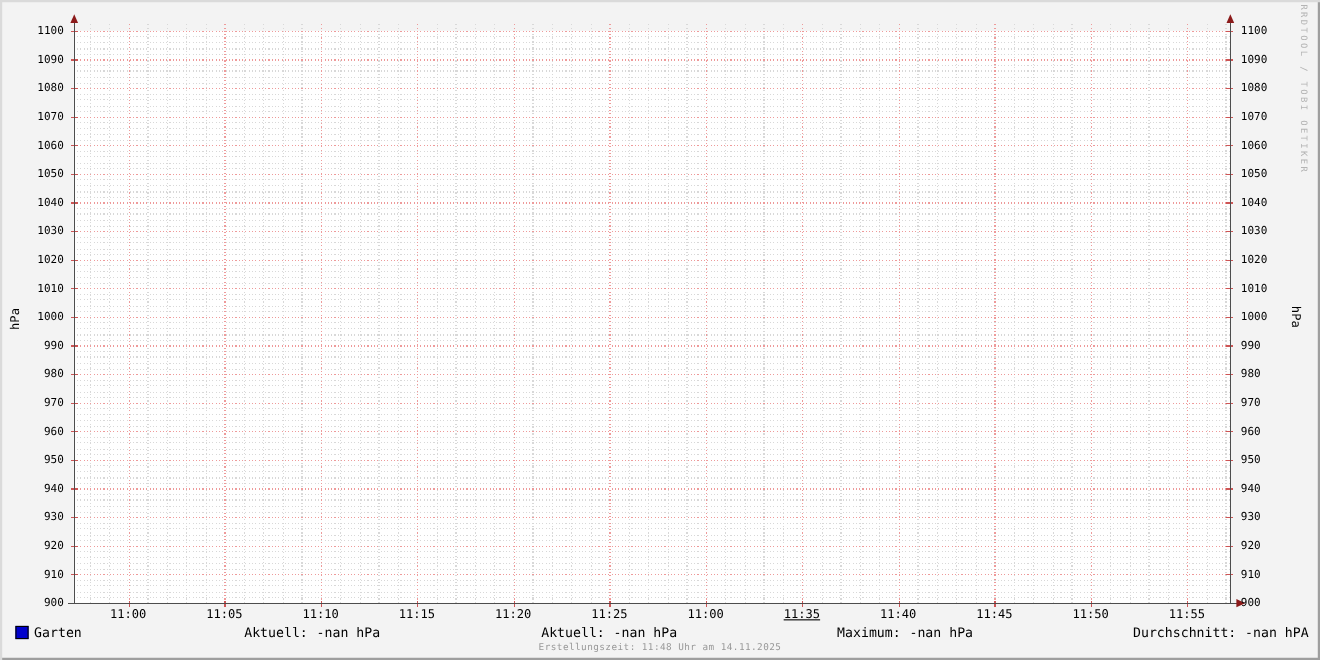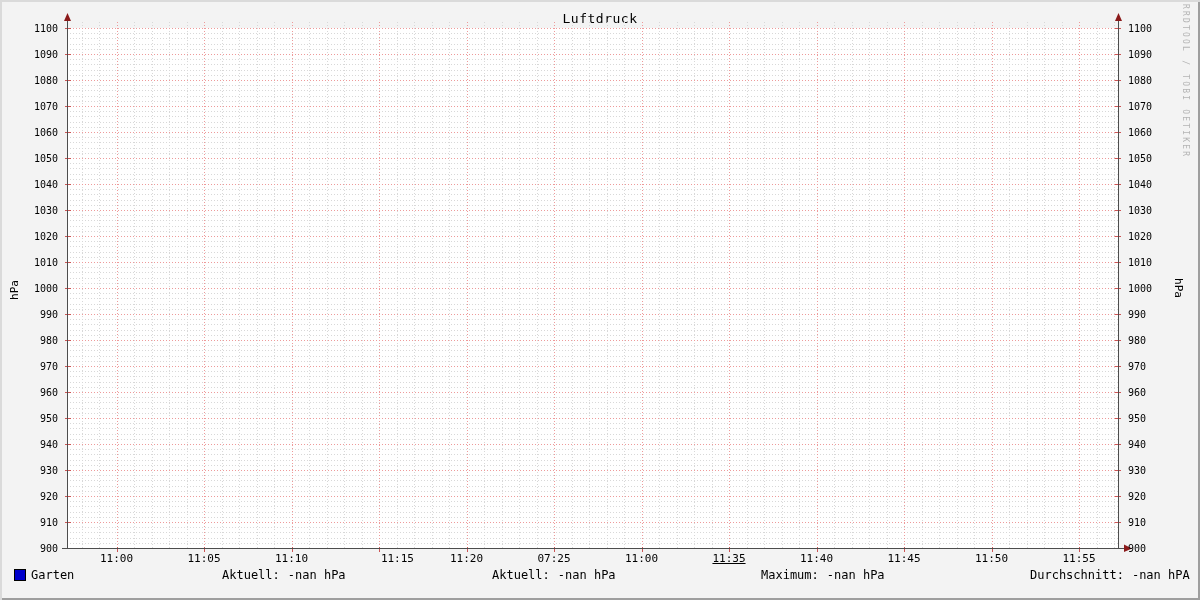--- a/index.html
+++ b/index.html
@@ -51,21 +51,20 @@
     writing-mode:vertical-rl;
     font-size:8px;letter-spacing:2.2px;color:#b4b4b4;
     white-space:nowrap;
   }
 </style>
 </head>
 <body>
 
 <div class="canvas">
 
-  <div class="chart-title">Luftdruck</div>
 
   <svg id="axis-svg" width="1200" height="600">
       <rect x="67" y="28" width="1051" height="520" fill="#ffffff"></rect>
       <line x1="67" y1="543.5" x2="1118" y2="543.5" stroke="#d8d8d8" stroke-width="1" shape-rendering="crispEdges" stroke-dasharray="1,2"></line>
       <line x1="67" y1="538.5" x2="1118" y2="538.5" stroke="#d8d8d8" stroke-width="1" shape-rendering="crispEdges" stroke-dasharray="1,2"></line>
       <line x1="67" y1="532.5" x2="1118" y2="532.5" stroke="#d8d8d8" stroke-width="1" shape-rendering="crispEdges" stroke-dasharray="1,2"></line>
       <line x1="67" y1="527.5" x2="1118" y2="527.5" stroke="#d8d8d8" stroke-width="1" shape-rendering="crispEdges" stroke-dasharray="1,2"></line>
       <line x1="67" y1="517.5" x2="1118" y2="517.5" stroke="#d8d8d8" stroke-width="1" shape-rendering="crispEdges" stroke-dasharray="1,2"></line>
       <line x1="67" y1="512.5" x2="1118" y2="512.5" stroke="#d8d8d8" stroke-width="1" shape-rendering="crispEdges" stroke-dasharray="1,2"></line>
       <line x1="67" y1="506.5" x2="1118" y2="506.5" stroke="#d8d8d8" stroke-width="1" shape-rendering="crispEdges" stroke-dasharray="1,2"></line>
@@ -328,36 +327,37 @@
       <span class="ytick right" style="top: 127px;">1060</span>
       <span class="ytick right" style="top: 101px;">1070</span>
       <span class="ytick right" style="top: 75px;">1080</span>
       <span class="ytick right" style="top: 49px;">1090</span>
       <span class="ytick right" style="top: 23px;">1100</span>
     </div>
   <div id="xticks">
       <span class="xtick" style="left: 81.5px;">11:00</span>
       <span class="xtick" style="left: 169px;">11:05</span>
       <span class="xtick" style="left: 256.5px;">11:10</span>
-      <span class="xtick" style="left: 344px; text-align: right;">11:15</span>
+      <span class="xtick" style="left: 344px;">11:15</span>
       <span class="xtick" style="left: 431.5px;">11:20</span>
-      <span class="xtick" style="left: 519px;">07:25</span>
+      <span class="xtick" style="left: 519px;">11:25</span>
       <span class="xtick" style="left: 606.5px;">11:00</span>
       <span class="xtick" style="left: 694px; text-decoration: underline;">11:35</span>
       <span class="xtick" style="left: 781.5px;">11:40</span>
       <span class="xtick" style="left: 869px;">11:45</span>
       <span class="xtick" style="left: 956.5px;">11:50</span>
       <span class="xtick" style="left: 1044px;">11:55</span>
     </div>
 
   <div class="ylab left">hPa</div>
   <div class="ylab right">hPa</div>
 
   <div class="legend-swatch" id="legend-swatch" style="background: rgb(0, 0, 204);"></div>
   <div class="legend-text legend-series">Garten</div>
 
   <div class="legend-text stat-0"><span>Aktuell:</span><span class="stat-value">-nan hPa</span></div>
   <div class="legend-text stat-1"><span>Aktuell:</span><span class="stat-value">-nan hPa</span></div>
   <div class="legend-text stat-2"><span>Maximum:</span><span class="stat-value">-nan hPa</span></div>
   <div class="legend-text stat-3"><span>Durchschnitt:</span><span class="stat-value">-nan hPA</span></div>
 
+  <div class="footer-note">Erstellungszeit: 11:48 Uhr am 14.11.2025</div>
   <div class="watermark">RRDTOOL / TOBI OETIKER</div>
 </div>
 
 </body></html>

